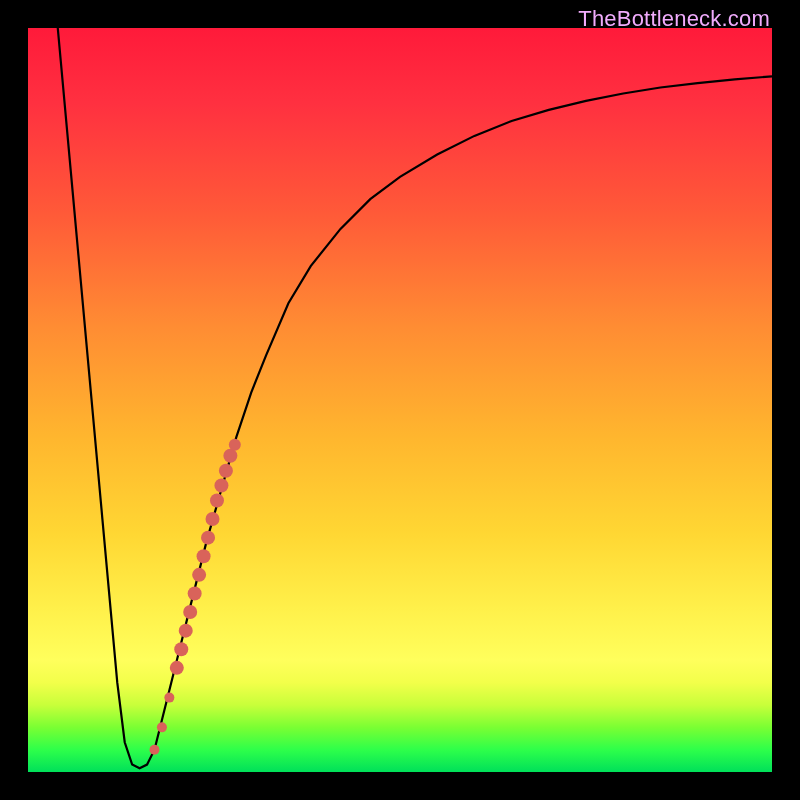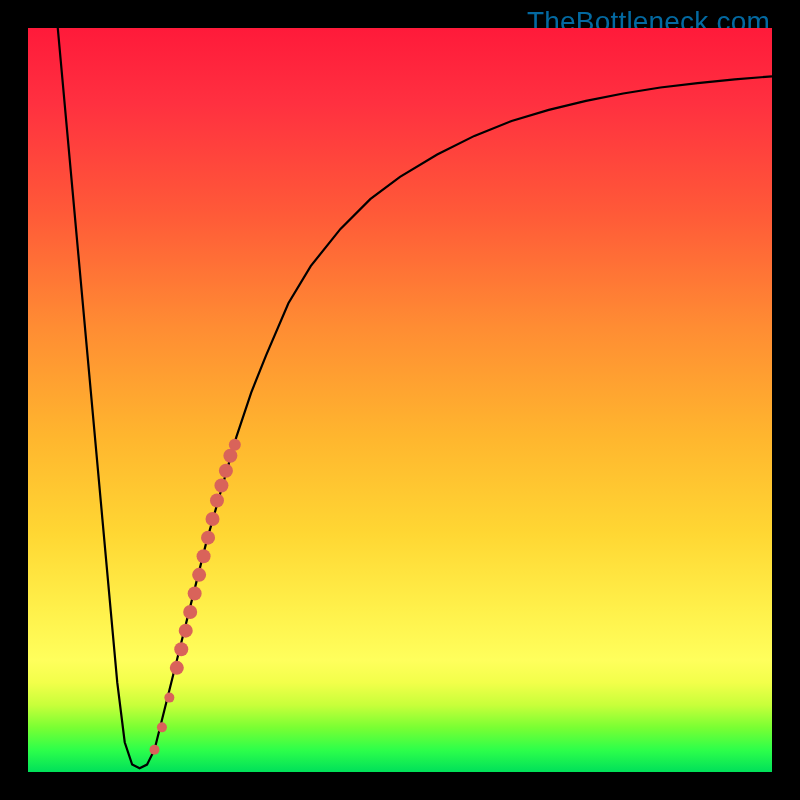--- a/index.html
+++ b/index.html
@@ -38,22 +38,22 @@
       #c8ff3a 91%,
       #7aff33 94%,
       #2eff4a 97%,
       #00e05a 100%
     );
   }
   .watermark {
     position: absolute;
     top: 6px;
     right: 30px;
-    color: #0369a1;
-    font-size: 28px;
+    color: #f0abfc;
+    font-size: 22px;
     font-weight: 400;
     letter-spacing: 0.2px;
     user-select: none;
   }
   svg.curve-layer {
     position: absolute;
     left: 0;
     top: 0;
     width: 744px;
     height: 744px;

